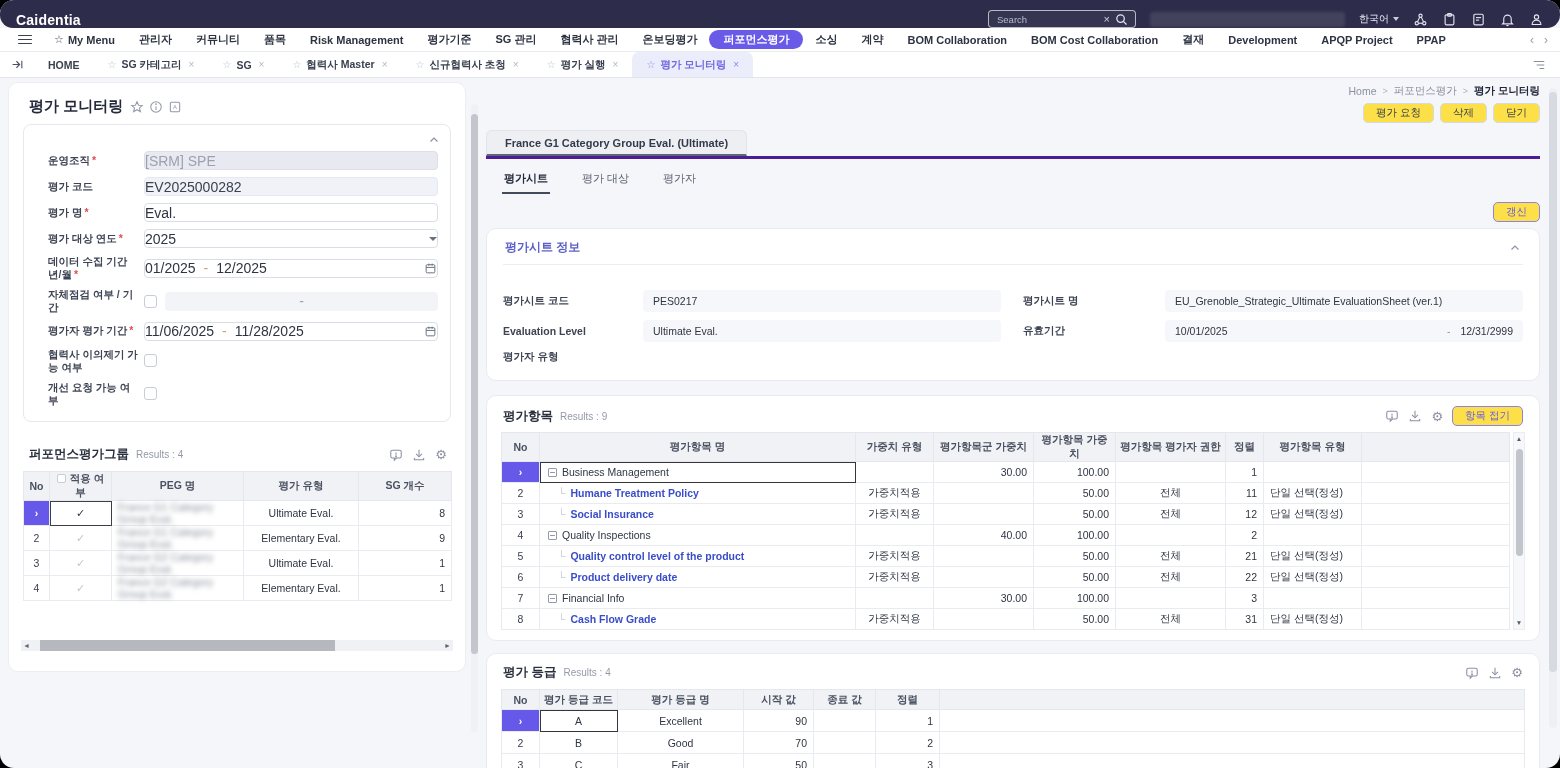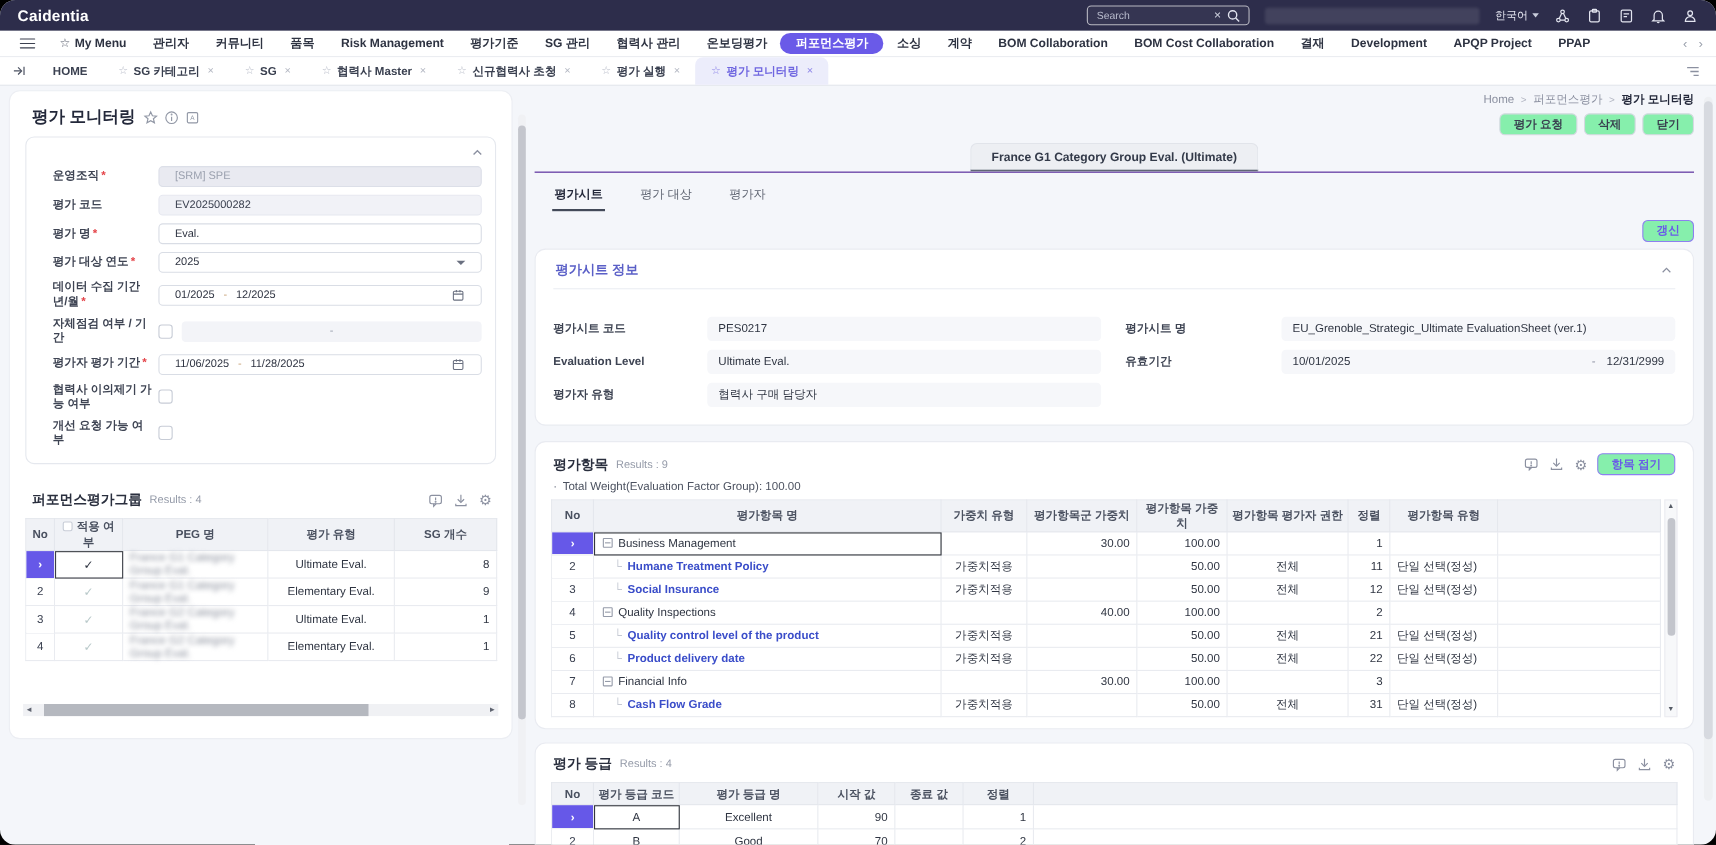--- a/index.html
+++ b/index.html
@@ -1,20 +1,20 @@
 <!DOCTYPE html>
 <html><head>
 <meta charset="utf-8">
 <style>
   html,body{margin:0;padding:0;background:#000;}
   *{box-sizing:border-box;font-family:"Liberation Sans","DejaVu Sans",sans-serif;}
   .window{position:relative;width:1560px;height:768px;border-radius:14px;overflow:hidden;background:#f4f6fa;}
 
   
-  .topbar{height:28px;background:#2d2d4b;display:flex;align-items:center;padding:0 16px;color:#fff;}
+  .topbar{height:28px;background:#2d2d4b;display:flex;align-items:flex-end;padding:0 16px;color:#fff;border-radius:13px;}
   .logo{font-size:14px;font-weight:700;letter-spacing:.2px;color:#fff;}
   .topbar-right{margin-left:auto;display:flex;align-items:center;gap:14px;}
   .searchbox{display:flex;align-items:center;width:148px;height:18px;border:1px solid rgba(255,255,255,.65);border-radius:4px;padding:0 6px;background:rgba(255,255,255,.04);}
   .searchbox input{flex:1;min-width:0;background:transparent;border:none;outline:none;color:#e7e8f2;font-size:9.5px;}
   .searchbox input::placeholder{color:#b9bccd;}
   .sb-x{color:#cdd0dd;font-size:11px;line-height:1;margin-right:4px;cursor:pointer;}
   .tb-icon{width:15px;height:15px;color:#e3e5f0;display:inline-block;}
   .redacted{width:195px;height:15px;border-radius:3px;background:rgba(255,255,255,.10);filter:blur(1.5px);}
   .lang{display:flex;align-items:center;gap:4px;font-size:10px;color:#e7e8f2;cursor:pointer;}
   .lang .caret{width:0;height:0;border-left:3.5px solid transparent;border-right:3.5px solid transparent;border-top:4px solid #c9ccdb;}
@@ -46,30 +46,30 @@
 
   
   .left-card{position:absolute;left:8px;top:4px;width:458px;height:590px;background:#fff;border:1px solid #eceef3;border-radius:10px;padding:0 12px;}
   .lp-title-row{display:flex;align-items:center;gap:7px;padding:14px 4px 0 8px;}
   .lp-title{font-size:15px;font-weight:700;color:#23283a;}
   .lp-title-icons{display:flex;align-items:center;gap:5px;color:#9298a6;}
   .lp-title-icons .ic{width:14px;height:14px;}
   .sec-row{display:flex;align-items:center;padding:12px 6px 0 8px;}
   .sec-title{font-size:12.5px;font-weight:700;color:#2a2f3e;}
   .sec-results{font-size:10px;color:#949aa8;margin-left:7px;font-weight:400;}
-  .btn{display:inline-flex;align-items:center;justify-content:center;height:20px;border-radius:5px;font-size:10.5px;font-weight:700;cursor:pointer;background:#86efac;}
+  .btn{display:inline-flex;align-items:center;justify-content:center;height:20px;border-radius:5px;font-size:10.5px;font-weight:400;cursor:pointer;background:#fde047;}
   .btn-purple{border:1px solid #8d80ef;color:#6a5ae8;padding:0 12px;}
   .btn-gray{border:1px solid #d5d9e1;color:#3a4150;padding:0 12px;}
   .fieldset{position:relative;margin:8px 2px 0 2px;border:1px solid #e5e8ee;border-radius:8px;padding:26px 12px 14px 12px;}
   .fs-collapse{position:absolute;top:7px;right:10px;width:12px;height:12px;color:#8b90a0;cursor:pointer;}
   .frow{display:flex;align-items:center;margin-bottom:7px;margin-left:12px;}
   .flabel{width:96px;flex:none;font-size:10.5px;font-weight:600;color:#3e4453;line-height:1.25;padding-right:6px;}
   .req{color:#e5484d;margin-left:2px;}
   .fval{flex:1;min-width:0;}
-  .inp{height:19px;border:1px solid #d9dde5;border-radius:4px;padding:0 14px;font-size:10px;color:#2f3442;background:#fff;display:flex;align-items:center;}
+  .inp{height:19px;border:1px solid #d9dde5;border-radius:4px;padding:0 0;font-size:14px;color:#2f3442;background:#fff;display:flex;align-items:center;}
   .inp.readonly{background:#f1f2f7;border-color:#e6e8f0;color:#3b4150;}
   .inp.disabled{background:#e9eaf1;border-color:#dcdfe8;color:#9ba1af;}
   .inp.noborder{border-color:transparent;background:#f3f4f8;justify-content:center;color:#9ba1af;}
   .inp .sep{color:#c9a37a;margin:0 8px;}
   .inp .grow{flex:1;}
   .inp .cal{width:13px;height:13px;color:#6a7080;flex:none;}
   .inp .caret-dn{margin-left:auto;width:0;height:0;border-left:4px solid transparent;border-right:4px solid transparent;border-top:4.5px solid #6a7080;}
   .chk{width:13px;height:13px;border:1px solid #c7ccd6;border-radius:3px;background:#fff;flex:none;}
   .chk-row{display:flex;align-items:center;gap:8px;}
 
@@ -98,21 +98,21 @@
   .hscroll .thumb{position:absolute;left:2%;top:0;height:11px;width:72%;background:#b5b8bf;}
   .vscroll-left{position:absolute;left:471px;top:26px;width:7px;height:628px;background:#f0f1f4;border-radius:4px;}
   .vscroll-left .thumb{position:absolute;top:10px;left:0;width:7px;height:540px;background:#c4c6cd;border-radius:4px;}
 
   
   .right-panel{position:absolute;left:480px;top:0;right:0;bottom:0;padding:0 20px 0 6px;}
   .breadcrumb{display:flex;justify-content:flex-end;align-items:center;gap:6px;font-size:10.5px;color:#8b90a0;margin-top:6px;}
   .breadcrumb .bc-sep{color:#b0b4c0;font-size:9px;}
   .breadcrumb .last{color:#23283a;font-weight:700;}
   .actions{display:flex;justify-content:flex-end;gap:6px;margin-top:5px;}
-  .group-tab-row{margin-top:7px;border-bottom:1px solid #4c1d95;text-align:center;}
+  .group-tab-row{margin-top:7px;border-bottom:3px solid #4c1d95;}
   .group-tab{display:inline-block;background:#edeff3;border:1px solid #e1e4ea;border-bottom:2px solid #5f6675;padding:6px 18px 5px;font-size:11px;font-weight:700;color:#333a49;border-radius:6px 6px 0 0;}
   .sub-tabs{display:flex;gap:30px;padding-left:16px;margin-top:6px;}
   .sub-tab{font-size:11px;color:#5d6370;padding:6px 2px;cursor:pointer;}
   .sub-tab.active{color:#23283a;font-weight:700;border-bottom:2px solid #434a59;}
   .refresh-row{display:flex;justify-content:flex-end;margin-top:8px;}
   .card{background:#fff;border:1px solid #e9ebf1;border-radius:10px;}
   .sheet-card{margin-top:6px;padding:0 16px 16px;}
   .card-sec-title{display:flex;align-items:center;padding:10px 2px 8px;border-bottom:1px solid #eceef3;font-size:12px;font-weight:700;color:#5a5fc7;gap:21px;}
   .card-sec-title .ic{margin-left:auto;width:12px;height:12px;color:#8b90a0;}
   .sheet-grid{display:grid;grid-template-columns:118px 1fr 120px 1fr;column-gap:22px;row-gap:8px;margin-top:25px;align-items:center;}
@@ -595,21 +595,20 @@
           <div class="sh-val">Ultimate Eval.</div>
           <span class="sh-label">유효기간</span>
           <div class="sh-val">
               <span>10/01/2025</span>
               <span class="grow" style="flex:1;"></span>
               <span class="sep">-</span>
               <span>12/31/2999</span>
             </div>
 
           <span class="sh-label">평가자 유형</span>
-          <div class="sh-val">협력사 구매 담당자</div>
           <span></span>
             <span></span>
         </div>
       </div>
 
       <div class="card items-card">
         <div class="sec-row" style="padding:10px 2px 0;">
           <span class="sec-title">평가항목</span>
           <span class="sec-results">Results : 9</span>
           <span class="tbl-icons">
@@ -625,21 +624,20 @@
                 <svg viewBox="0 0 24 24" fill="none" stroke="currentColor" stroke-width="1.8">
                   <line x1="12" y1="3" x2="12" y2="14"></line>
                   <polyline points="7,10 12,15 17,10"></polyline>
                   <path d="M4 17 L4 20 L20 20 L20 17"></path>
                 </svg>
               </span>
             <span class="gear-glyph">⚙</span>
             <span class="btn btn-purple">항목 접기</span>
           </span>
         </div>
-        <div class="note-line">Total Weight(Evaluation Factor Group): 100.00</div>
 
         <div class="items-wrap">
           <table class="grid" style="width:100%;margin-top:0;">
             <colgroup>
                 <col style="width:38px">
                 <col style="width:316px">
                 <col style="width:78px">
                 <col style="width:100px">
                 <col style="width:82px">
                 <col style="width:110px">

